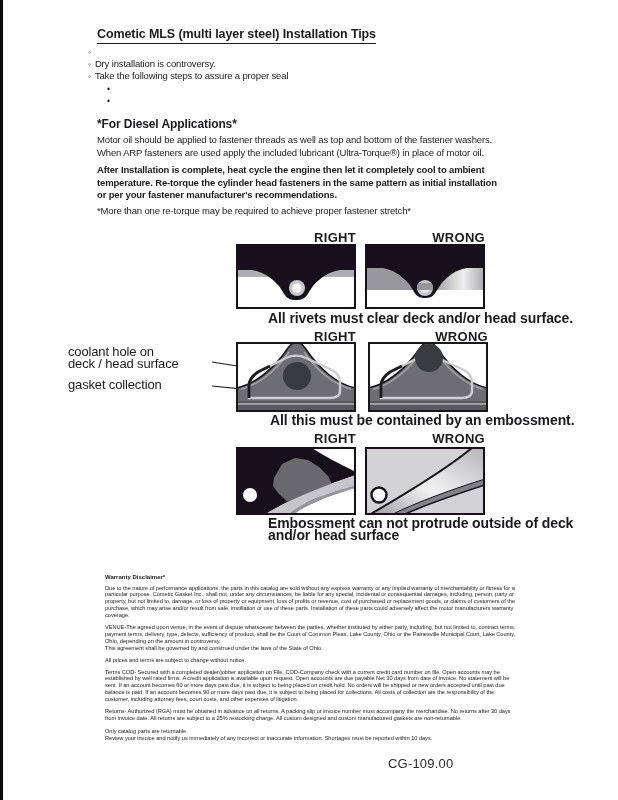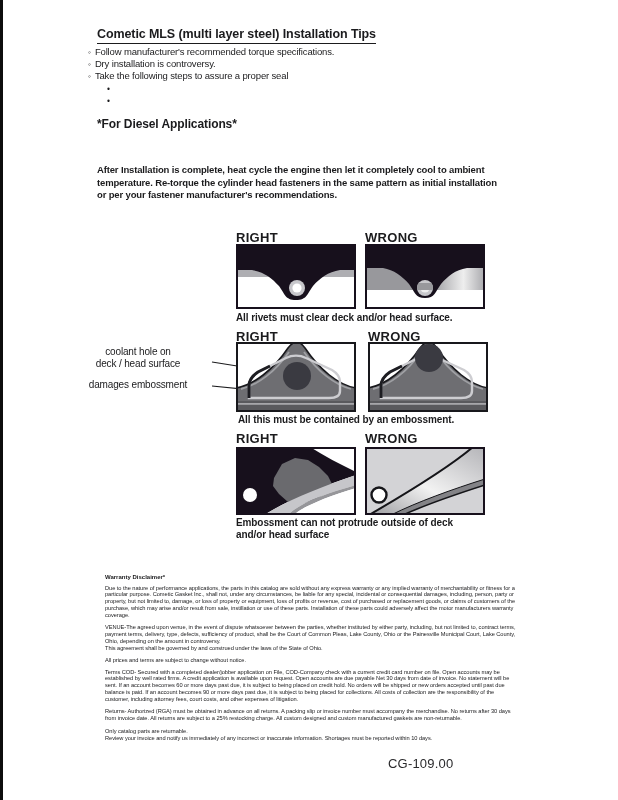--- a/index.html
+++ b/index.html
@@ -23,65 +23,67 @@
   .tip-row { display:flex; gap:4px; line-height:12.2px; }
   .tip-row.sub { padding-left:19px; }
   .marker { font-size:8.5px; line-height:12.2px; }
 
   .diesel-heading { left:97px; top:117px; font-size:12px; font-weight:700; letter-spacing:-0.1px; }
   .body-par { font-size:9.5px; letter-spacing:-0.15px; line-height:12.6px; }
   .p1 { left:97px; top:134px; }
   .p2 { left:97px; top:164px;font-weight:bold; }
   .p3 { left:97px; top:205px; }
 
-  .rw-label { width:120px; text-align:left; font-size:13px; font-weight:600; letter-spacing:0.3px; }
-  .cap { font-size:10px; font-weight:700; letter-spacing:-0.1px; line-height:12px; }
-  .side-label { width:140px; text-align:center; font-size:10px; line-height:11.5px; letter-spacing:-0.15px; }
+  .rw-label { width:120px; text-align:right; font-size:13px; font-weight:600; letter-spacing:0.3px; }
+  .cap { font-size:14px; font-weight:700; letter-spacing:-0.1px; line-height:12px;margin-left:32px; }
+  .side-label { width:140px; text-align:left; font-size:13px; line-height:11.5px; letter-spacing:-0.15px; }
 
   .disclaimer { left:105px; top:574px; width:412px; }
   .disc-heading { font-size:6px; font-weight:700; margin-bottom:4.5px; letter-spacing:0; }
   .disc-p { font-size:5.7px; line-height:6.9px; letter-spacing:-0.05px; margin-bottom:5px; }
   .disc-p.gap { margin-top:6px; }
 
   .footer-num { left:388px; top:756px; font-size:13px; letter-spacing:0.2px; color:#2a2a2c; }
 </style>
 </head>
 <body>
 
 <div class="page">
 
   <div class="abs edge-line"></div>
 
   <div class="abs title">Cometic MLS (multi layer steel) Installation Tips</div>
 
   <div class="abs tips">
     <div class="tip-row">
       <span class="marker">◦</span>
-      <span>Follow manufacturer's recommended torque specifications.</span>
     </div>
     <div class="tip-row">
       <span class="marker">◦</span>
       <span>Dry installation is controversy.</span>
     </div>
     <div class="tip-row">
       <span class="marker">◦</span>
       <span>Take the following steps to assure a proper seal</span>
     </div>
     <div class="tip-row sub">
       <span class="marker">•</span>
     </div>
     <div class="tip-row sub">
       <span class="marker">•</span>
     </div>
   </div>
 
   <div class="abs diesel-heading">*For Diesel Applications*</div>
+  <div class="abs body-par pre p1">Motor oil should be applied to fastener threads as well as top and bottom of the fastener washers.
+When ARP fasteners are used apply the included lubricant (Ultra-Torque®) in place of motor oil.</div>
   <div class="abs body-par pre p2">After Installation is complete, heat cycle the engine then let it completely cool to ambient
 temperature. Re-torque the cylinder head fasteners in the same pattern as initial installation
 or per your fastener manufacturer's recommendations.</div>
+  <div class="abs body-par p3">*More than one re-torque may be required to achieve proper fastener stretch*</div>
 
   <div class="abs rw-label" style="left:236px;top:230px">RIGHT</div>
   <div class="abs rw-label" style="left:365px;top:230px">WRONG</div>
 
   <svg class="abs" style="left:236px;top:244px" width="120" height="65" viewBox="0 0 120 65">
     <rect width="120" height="65" fill="#ffffff"></rect>
     <rect x="0" y="26" width="120" height="7" fill="#aeaeb2"></rect>
     <path d="M0,0 H120 V26 H104 C92,28 84,34 77,42 C71,50 71,56 60,56 C49,56 49,50 43,42 C36,34 28,28 16,26 H0 Z" fill="#17101c"></path>
     <circle cx="61" cy="44" r="8" fill="#c7c7cb"></circle>
     <circle cx="61" cy="44" r="4.6" fill="#ffffff"></circle>
@@ -109,21 +111,21 @@
     <rect x="1" y="1" width="118" height="63" fill="none" stroke="#17101c" stroke-width="2"></rect>
   </svg>
 
   <div class="abs cap" style="left:236px;top:312px">All rivets must clear deck and/or head surface.</div>
 
   <div class="abs rw-label" style="left:236px;top:329px">RIGHT</div>
   <div class="abs rw-label" style="left:368px;top:329px">WRONG</div>
 
   <div class="abs side-label pre" style="left:68px;top:346px">coolant hole on
 deck / head surface</div>
-  <div class="abs side-label" style="left:68px;top:379px">damages embossment</div>
+  <div class="abs side-label" style="left:68px;top:379px">gasket collection</div>
 
   <svg class="abs" style="left:0;top:330px" width="618" height="100">
     <line x1="212" y1="32" x2="293" y2="45" stroke="#1b1b1d" stroke-width="1.1"></line>
     <line x1="212" y1="56" x2="262" y2="61" stroke="#1b1b1d" stroke-width="1.1"></line>
   </svg>
 
   <svg class="abs" style="left:236px;top:342px" width="120" height="70" viewBox="0 0 120 70">
     <rect width="120" height="70" fill="#ffffff"></rect>
     <path d="M0,70 V46 C18,43 38,27 52,6 C55,2 58,0 61,0 C64,0 66,2 69,6 C83,27 102,43 120,46 V70 Z" fill="#6e6e72" stroke="#18181c" stroke-width="1.6"></path>
     <path d="M5,47 C22,43 40,29 53,10" stroke="#9fa0a4" stroke-width="1.8" fill="none"></path>

